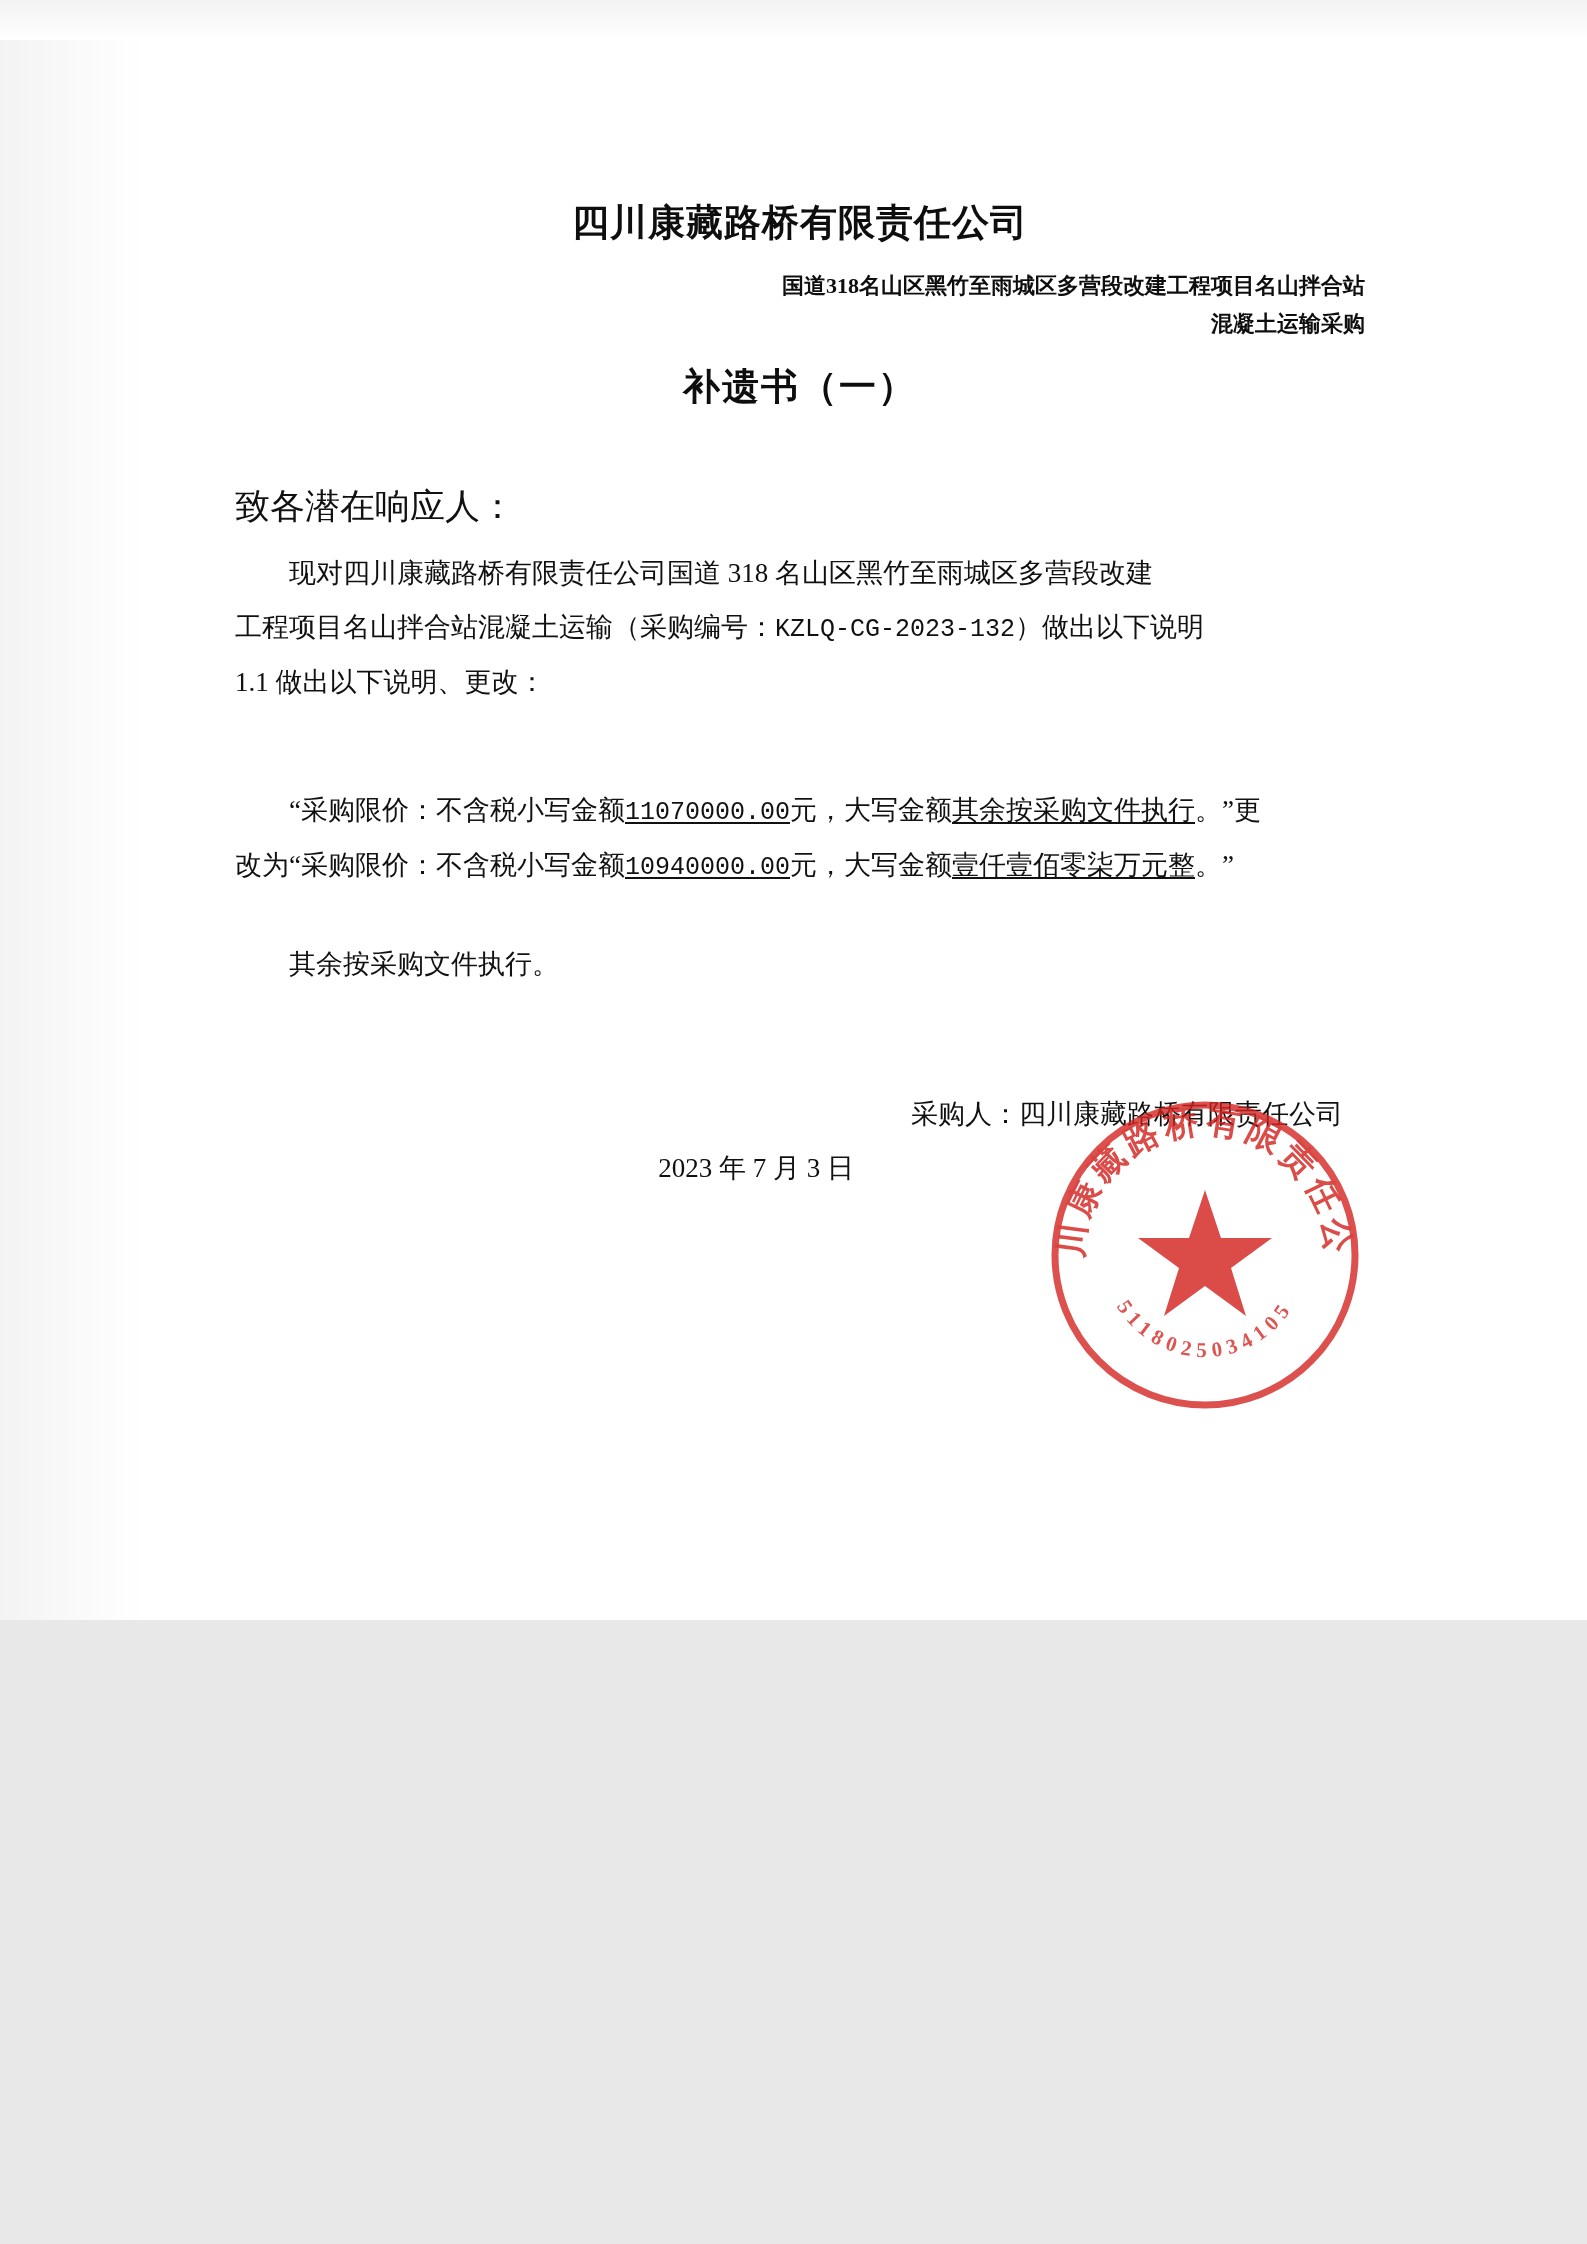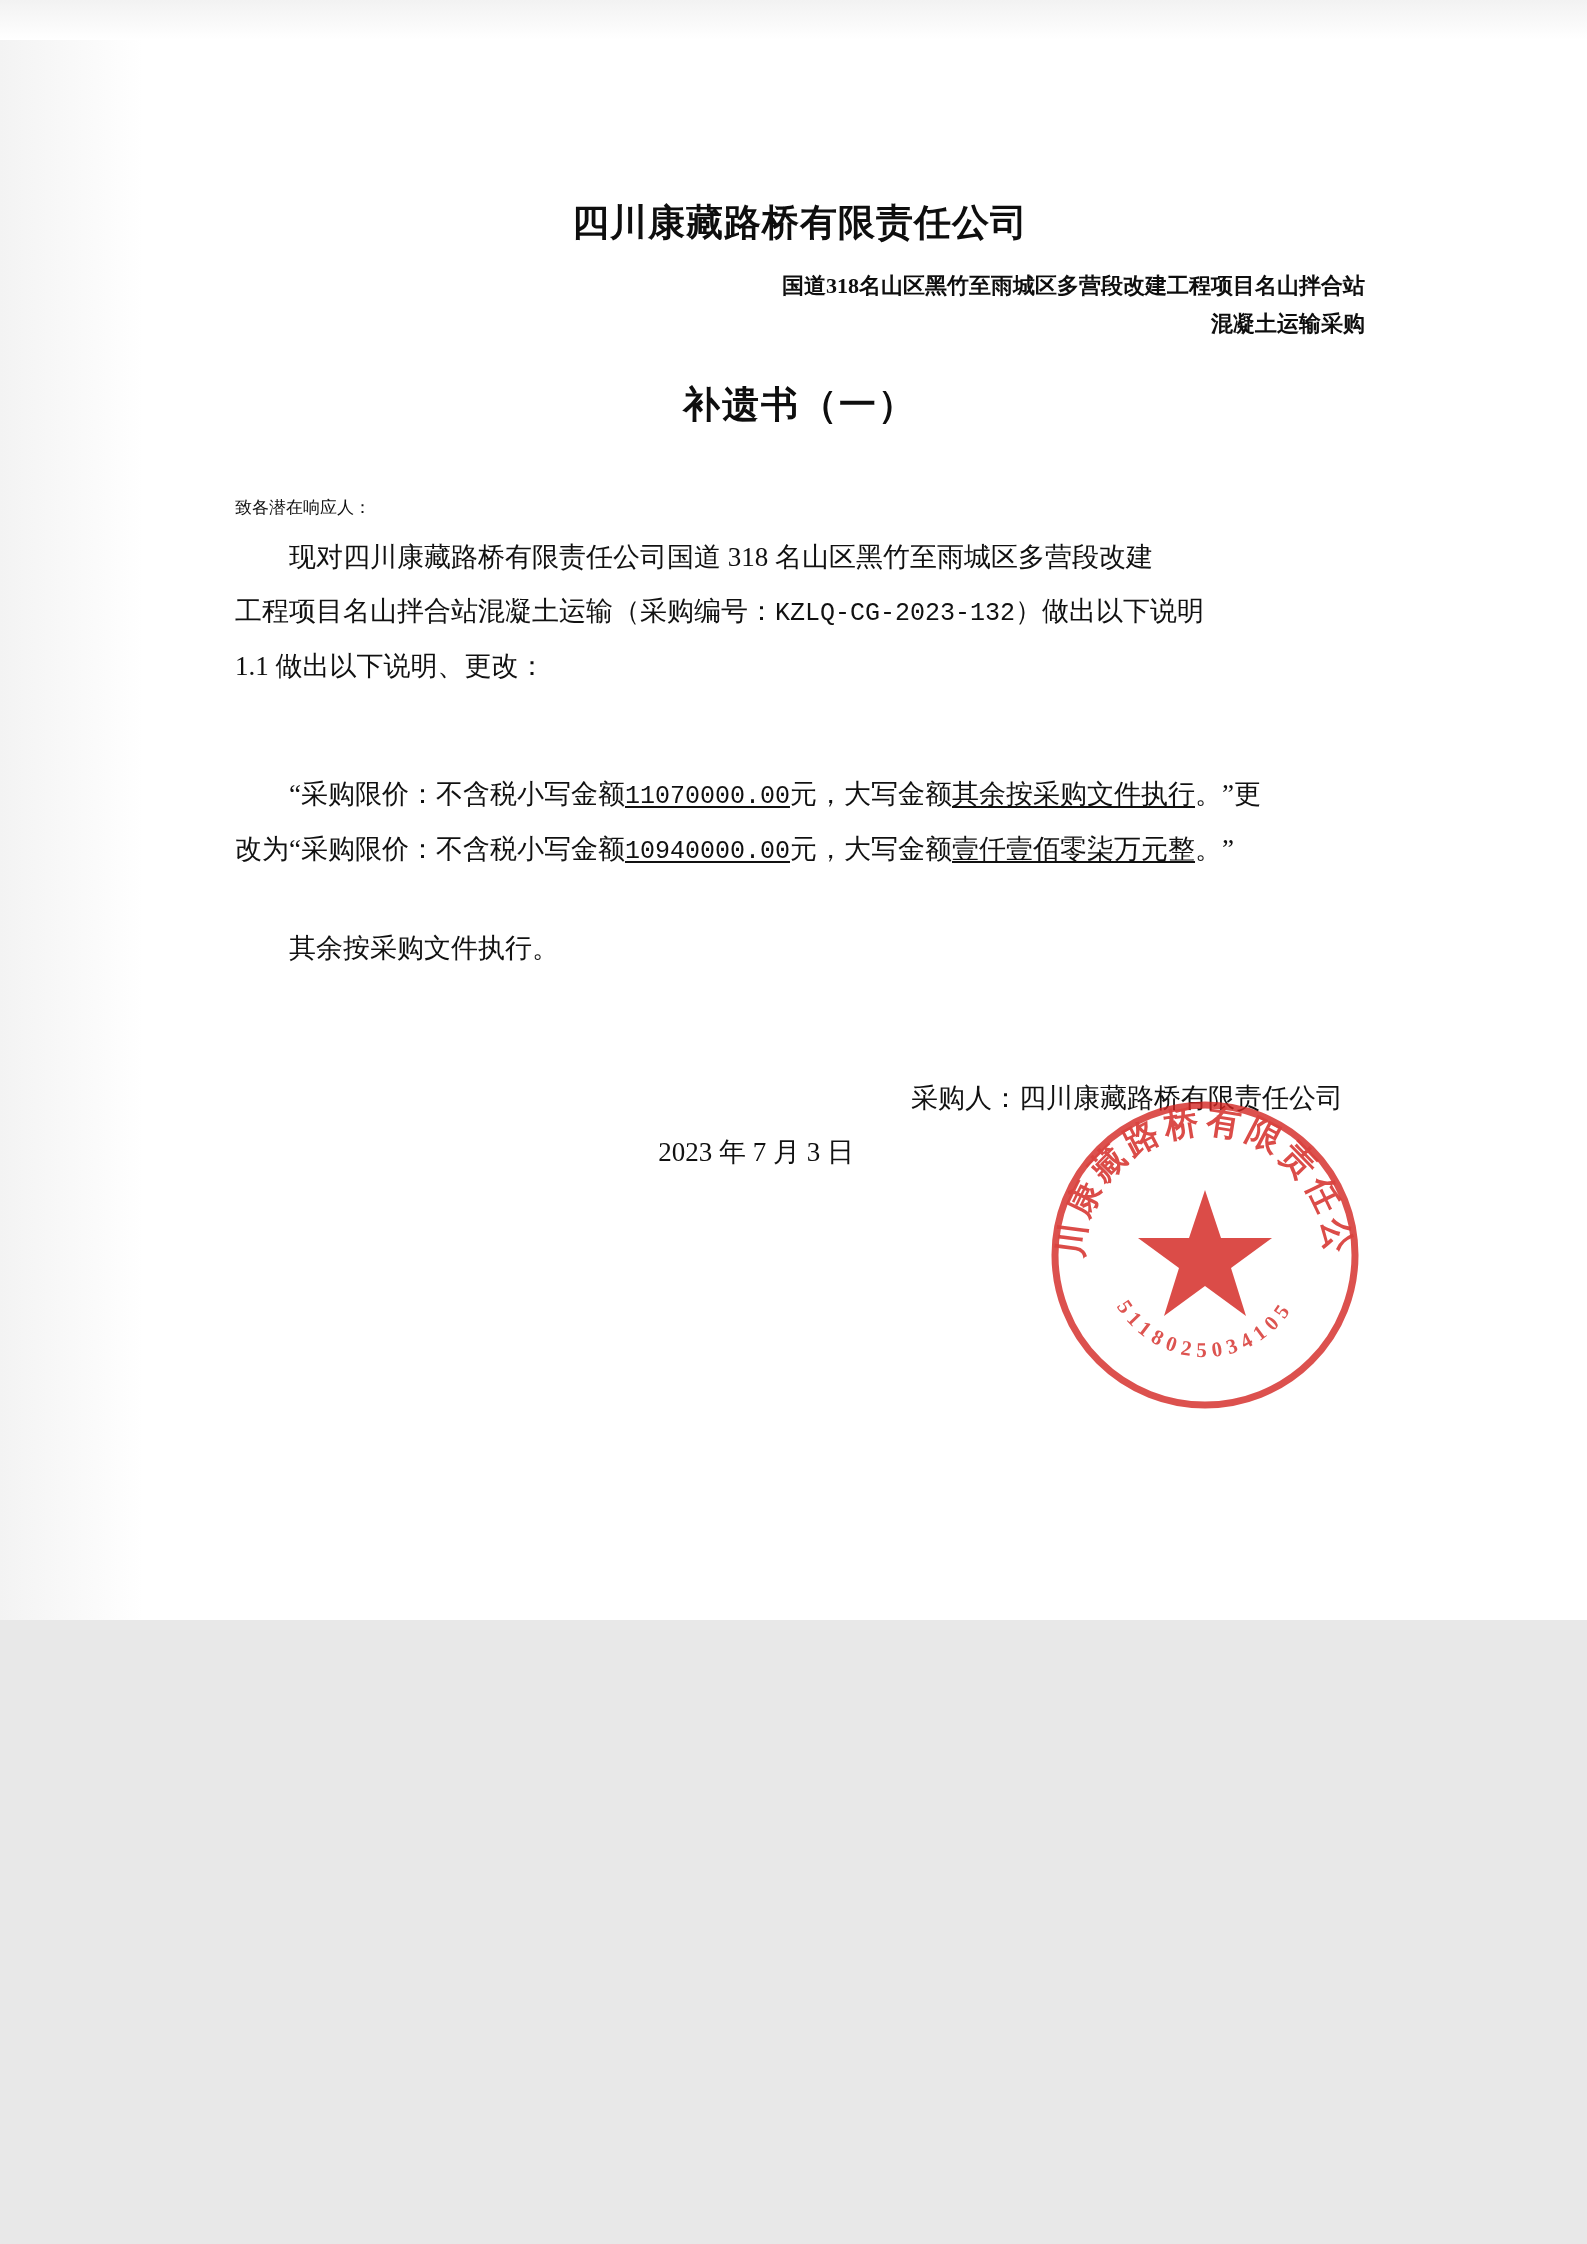--- a/index.html
+++ b/index.html
@@ -56,25 +56,25 @@
     color: #0e0e0e;
   }
   .title-project .line2 {
     display: block;
   }
   .title-doc {
     text-align: center;
     font-size: 37px;
     font-weight: bold;
     letter-spacing: 2px;
-    margin-top: 36px;
+    margin-top: 18px;
     color: #0e0e0e;
   }
   .salutation {
-    font-size: 17px;
+    font-size: 35px;
     margin-top: 62px;
     line-height: 1.9;
     color: #111;
   }
   .para {
     font-size: 27px;
     line-height: 2.0;
     color: #111;
     text-align: justify;
   }

